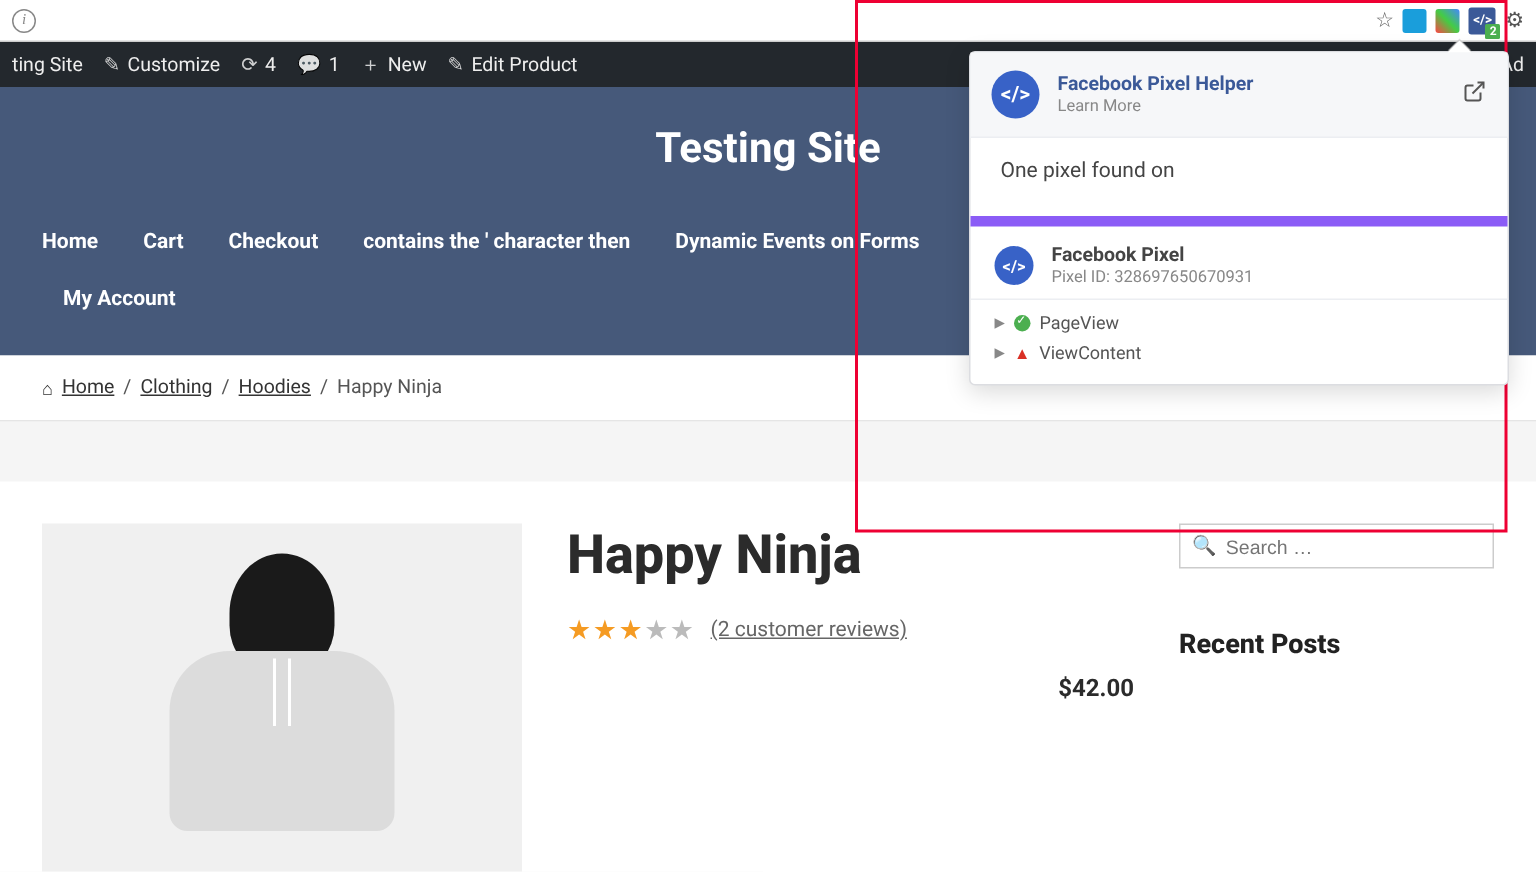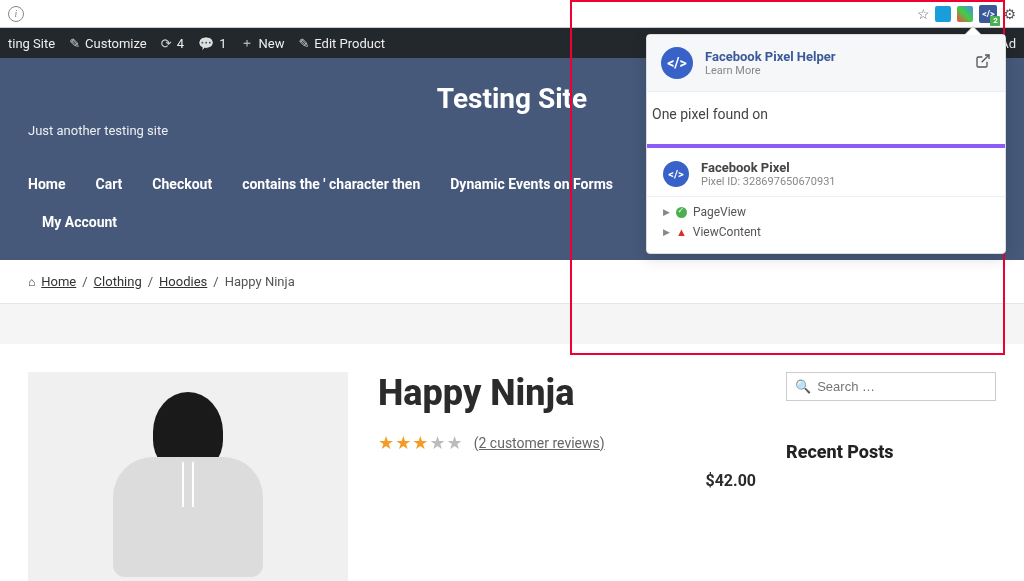--- a/index.html
+++ b/index.html
@@ -54,21 +54,21 @@
   
   .red-box { position:absolute; top:0; left:570px; width:435px; height:355px; border:2px solid #e03; pointer-events:none; z-index:50;}
   
   .popup { position:absolute; top:34px; right:18px; width:360px; background:#fff; border:1px solid #dcdde1; border-radius:4px; box-shadow:0 4px 16px rgba(0,0,0,.15); z-index:60; font-size:13px;}
   .popup-caret { position:absolute; top:-8px; right:24px; width:0;height:0; border-left:8px solid transparent; border-right:8px solid transparent; border-bottom:8px solid #fff; filter: drop-shadow(0 -1px 0 #ccc);}
   .popup-head { display:flex; align-items:center; gap:12px; padding:12px 14px; border-bottom:1px solid #eceef2; background:#f6f7f9; }
   .fb-circle { width:32px; height:32px; background:#3862c7; border-radius:50%; color:#fff; display:flex; align-items:center; justify-content:center; font-size:14px; font-weight:bold;}
   .popup-head-txt .title{ color:#3b5998; font-weight:bold; font-size:13px;}
   .popup-head-txt .learn{ color:#888; font-size:11px; }
   .open-ext { margin-left:auto; color:#555; font-size:15px; }
-  .popup-body { padding:14px 5px 12px; border-bottom:4px solid #8b5cf6;}
+  .popup-body { padding:14px 20px 12px; border-bottom:7px solid #8b5cf6;}
   .popup-body .found { color:#444; font-size:14px; margin-bottom:10px;}
   .popup-body .err { color:#d93025; font-size:13px;}
   .popup-pixel { padding: 12px 16px 8px; border-bottom:1px solid #eceef2;}
   .popup-pixel-row { display:flex; gap:12px; align-items:center; }
   .fb-circle-sm { width:26px; height:26px; background:#3862c7; border-radius:50%; color:#fff; display:flex; align-items:center; justify-content:center; font-size:11px; font-weight:bold;}
   .popup-pixel .ptl{ color:#444; font-size:13px;font-weight:bold;}
   .popup-pixel .pid{ color:#888; font-size:11px;}
   .popup-events { padding: 8px 16px 14px; display:flex; flex-direction:column; gap:6px;}
   .ev-row{ display:flex; align-items:center; gap:6px; color:#555; font-size:12px; }
   .tri { color:#888; font-size:9px; }
@@ -115,21 +115,20 @@
       <span>Edit Product</span>
     </div>
   <div class="item right">
       <span>y, Ad</span>
     </div>
 </div>
 
 <div class="site-header">
   <div class="site-brand">
     <div class="site-title">Testing Site</div>
-    <div class="site-tag">Just another testing site</div>
   </div>
   <div class="nav-row">
     <span class="navlink">Home</span>
     <span class="navlink">Cart</span>
     <span class="navlink">Checkout</span>
     <span class="navlink">contains the ' character then</span>
     <span class="navlink">Dynamic Events on Forms</span>
   </div>
   <div class="nav-row2">
     <span class="navlink">My Account</span>

